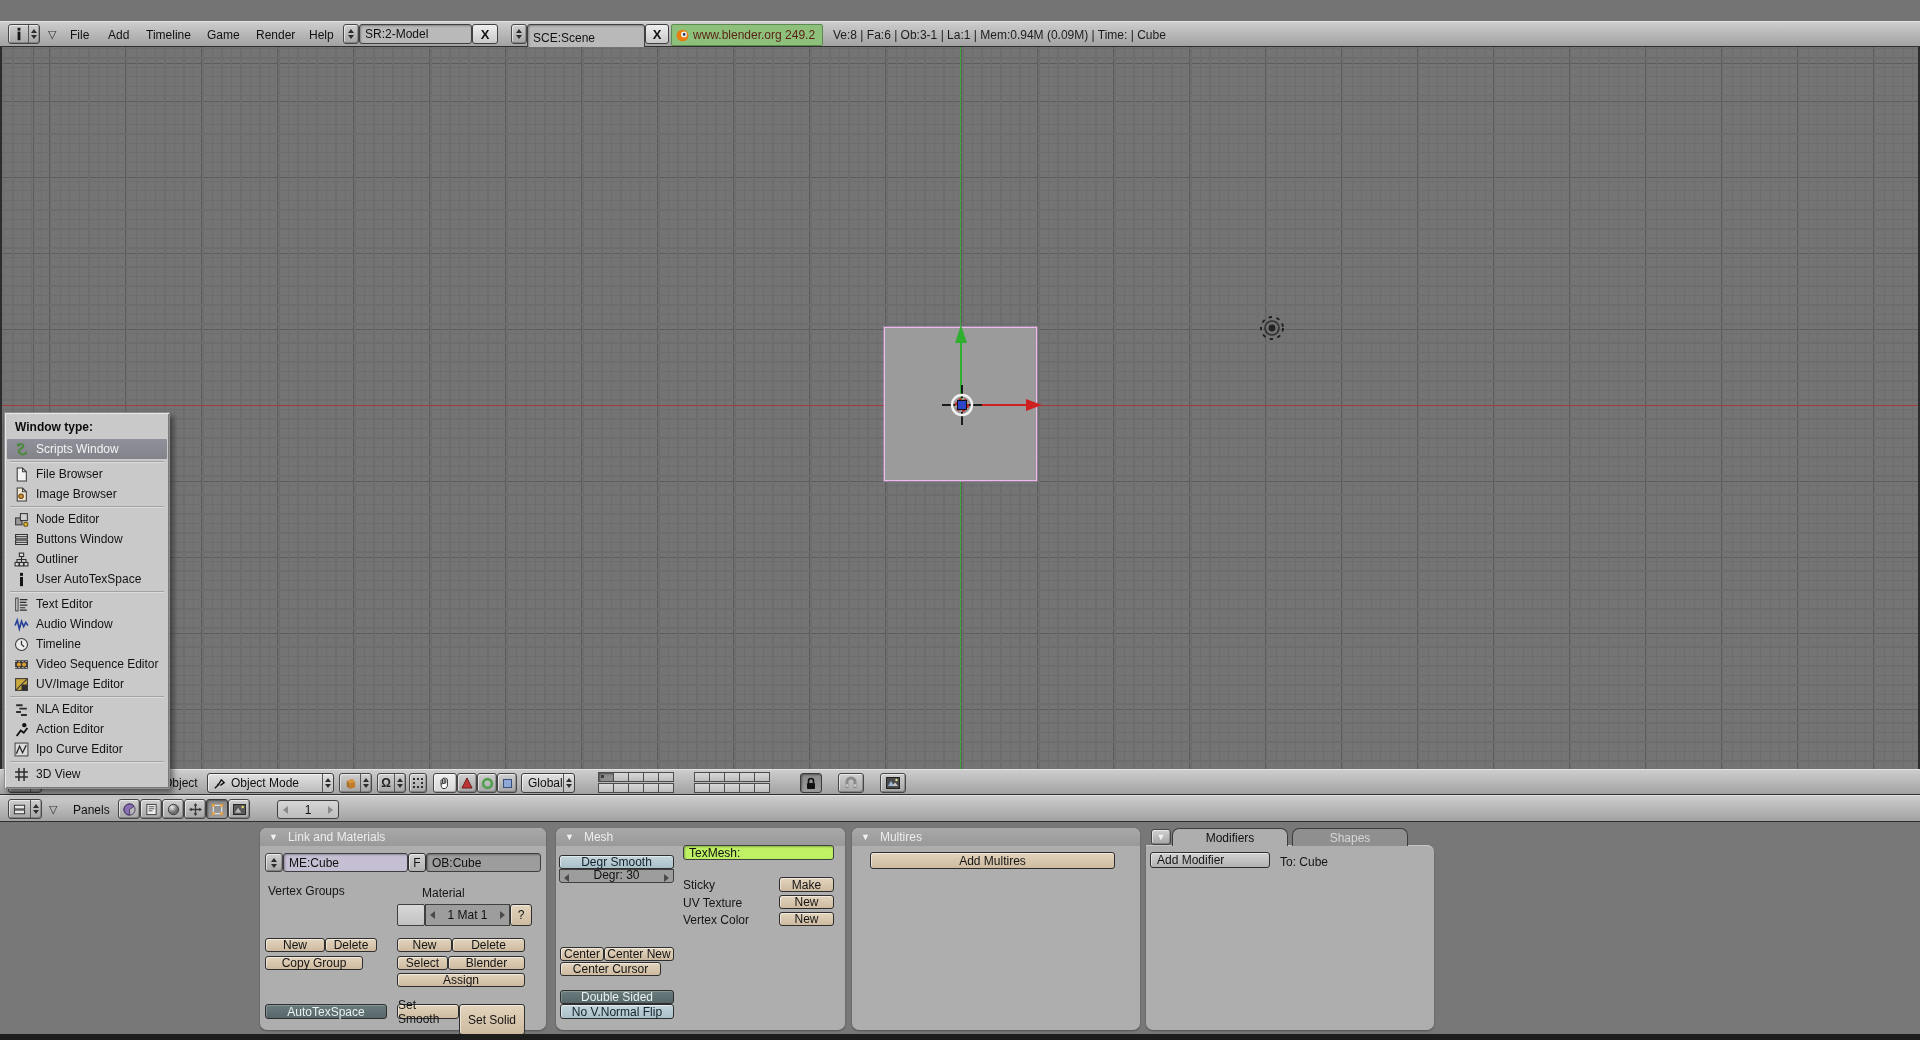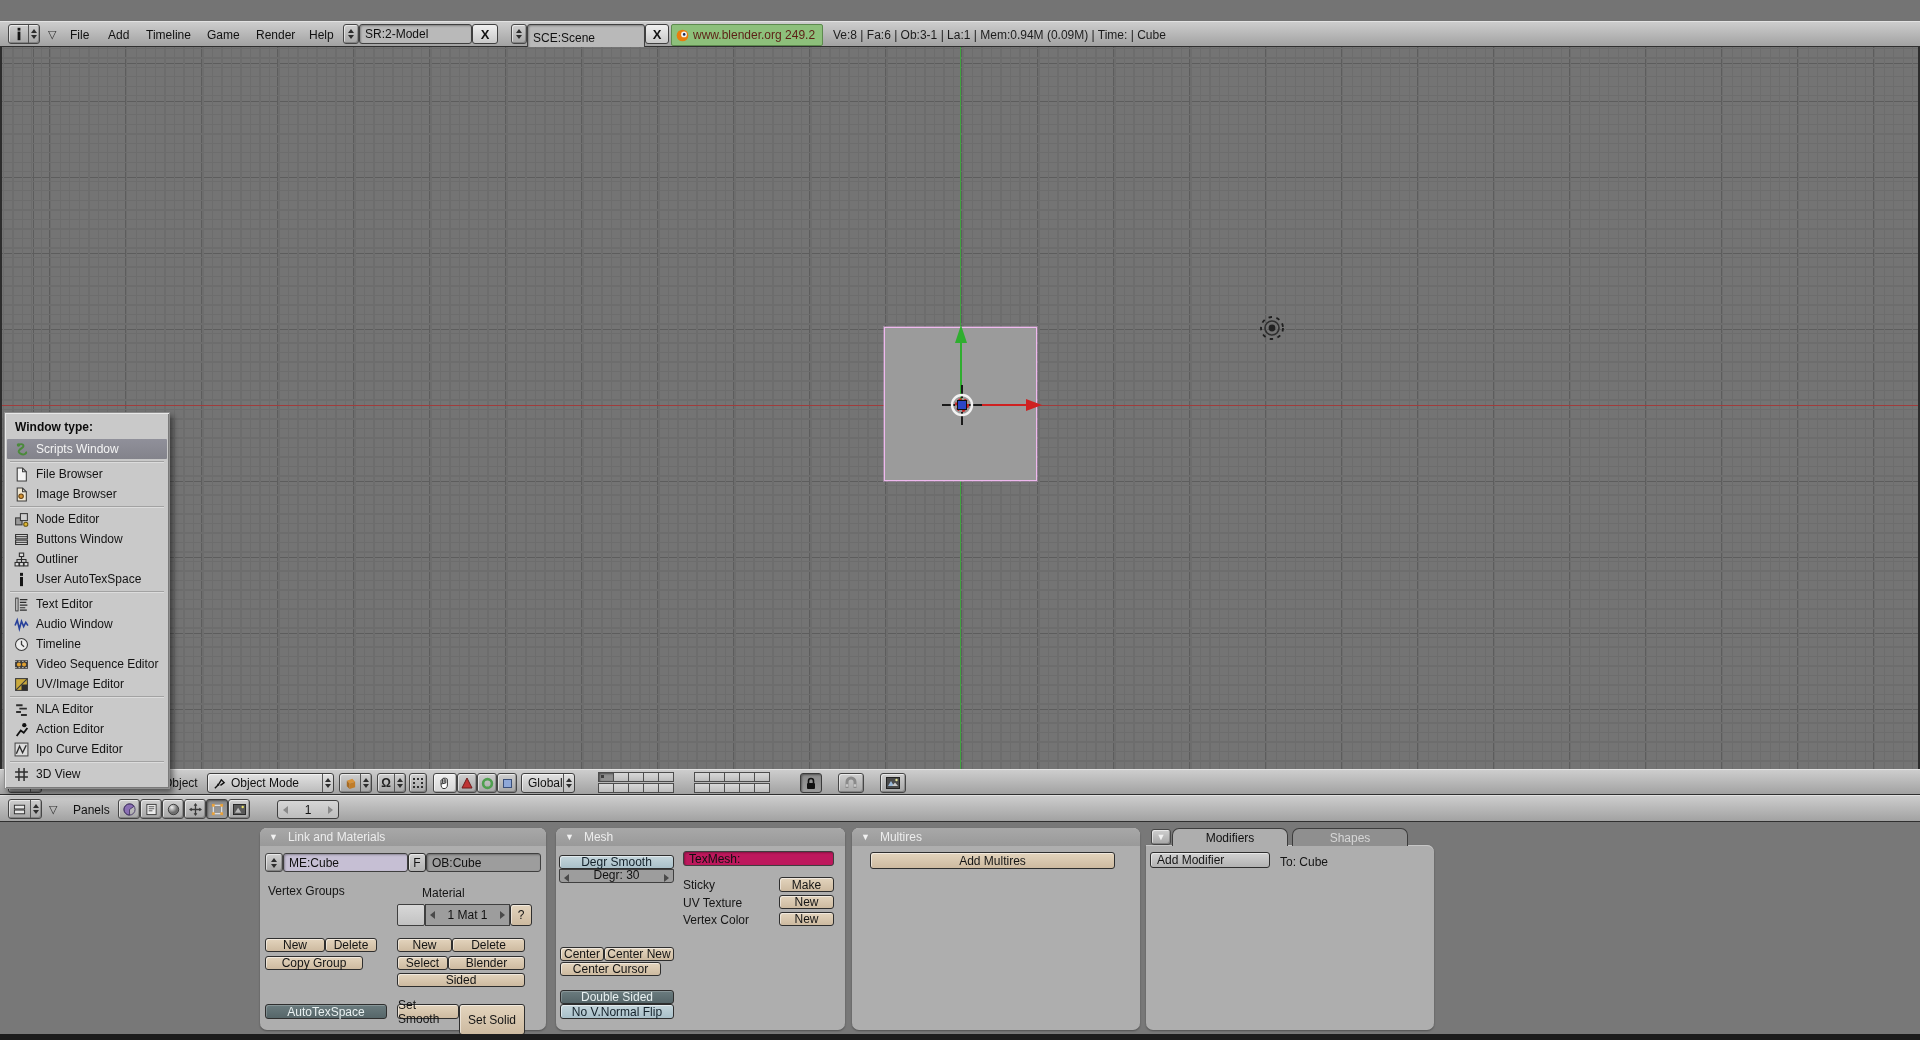--- a/index.html
+++ b/index.html
@@ -605,39 +605,39 @@
       <div class="r btn-tan" style="left:250px;top:76px;width:22px;height:22px">?</div>
 
       <div class="r btn-tan" style="left:5px;top:110px;width:60px;height:14px">New</div>
       <div class="r btn-tan" style="left:65px;top:110px;width:52px;height:14px">Delete</div>
       <div class="r btn-tan" style="left:5px;top:128px;width:98px;height:14px">Copy Group</div>
 
       <div class="r btn-tan" style="left:137px;top:110px;width:55px;height:14px">New</div>
       <div class="r btn-tan" style="left:192px;top:110px;width:73px;height:14px">Delete</div>
       <div class="r btn-tan" style="left:137px;top:128px;width:51px;height:14px">Select</div>
       <div class="r btn-tan" style="left:188px;top:128px;width:77px;height:14px">Blender</div>
-      <div class="r btn-tan" style="left:137px;top:145px;width:128px;height:14px">Sided</div>
+      <div class="r btn-tan" style="left:137px;top:145px;width:128px;height:14px">Assign</div>
 
       <div class="r btn-slate" style="left:5px;top:176px;width:122px;height:15px">AutoTexSpace</div>
       <div class="r btn-tan" style="left:137px;top:176px;width:62px;height:15px">Set Smooth</div>
       <div class="r btn-tan" style="left:199px;top:176px;width:66px;height:31px">Set Solid</div>
     </div>
 
     <div class="r panel" style="left:556px;top:6px;width:289px;height:202px">
       <div class="phdr">
         <span class="ptri">▼</span>
         <span>Mesh</span>
       </div>
       <div class="r btn-blue" style="left:3px;top:27px;width:115px;height:14px">Degr Smooth</div>
       <div class="r" style="left:3px;top:41px;width:115px;height:14px;background:#9d9d9d;border:1px solid #3f3f3f;border-radius:0 0 3px 3px;display:flex;align-items:flex-end">
         <span class="tri-l" style="margin-left:4px"></span>
         <span style="flex:1;text-align:center;font-size:12px;color:#111">Degr: 30</span>
         <span class="tri-r" style="margin-right:4px"></span>
       </div>
-      <div class="r field" style="left:127px;top:23px;width:151px;height:15px;background:#be185d">TexMesh:</div>
+      <div class="r field" style="left:127px;top:17px;width:151px;height:15px;background:#bef264">TexMesh:</div>
 
       <span class="r plabel" style="left:127px;top:50px">Sticky</span>
       <div class="r btn-tan" style="left:223px;top:49px;width:55px;height:15px">Make</div>
       <span class="r plabel" style="left:127px;top:68px">UV Texture</span>
       <div class="r btn-tan" style="left:223px;top:67px;width:55px;height:14px">New</div>
       <span class="r plabel" style="left:127px;top:85px">Vertex Color</span>
       <div class="r btn-tan" style="left:223px;top:84px;width:55px;height:14px">New</div>
 
       <div class="r btn-tan" style="left:4px;top:119px;width:44px;height:14px">Center</div>
       <div class="r btn-tan" style="left:48px;top:119px;width:70px;height:14px">Center New</div>

